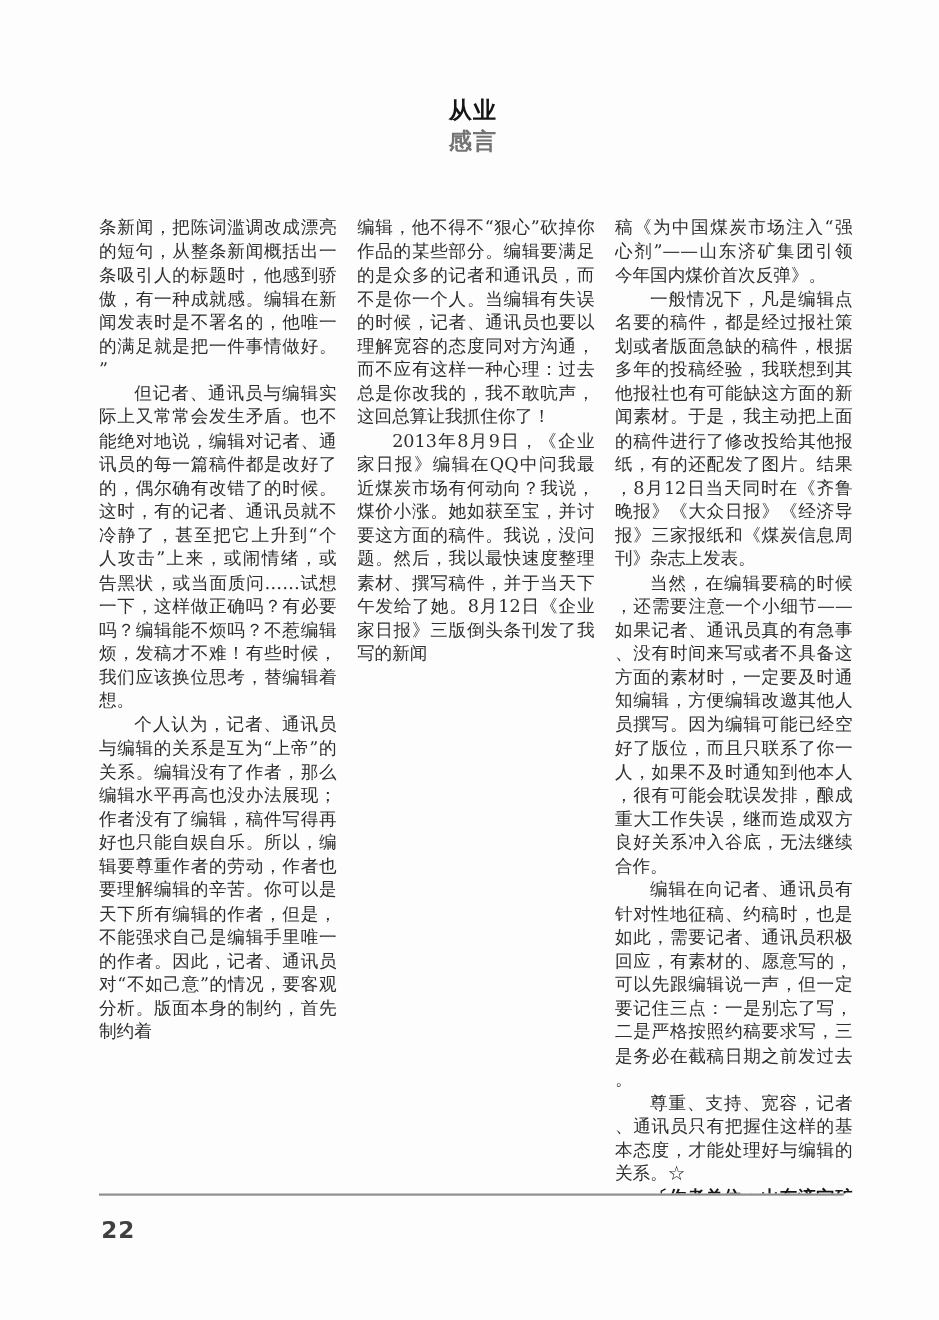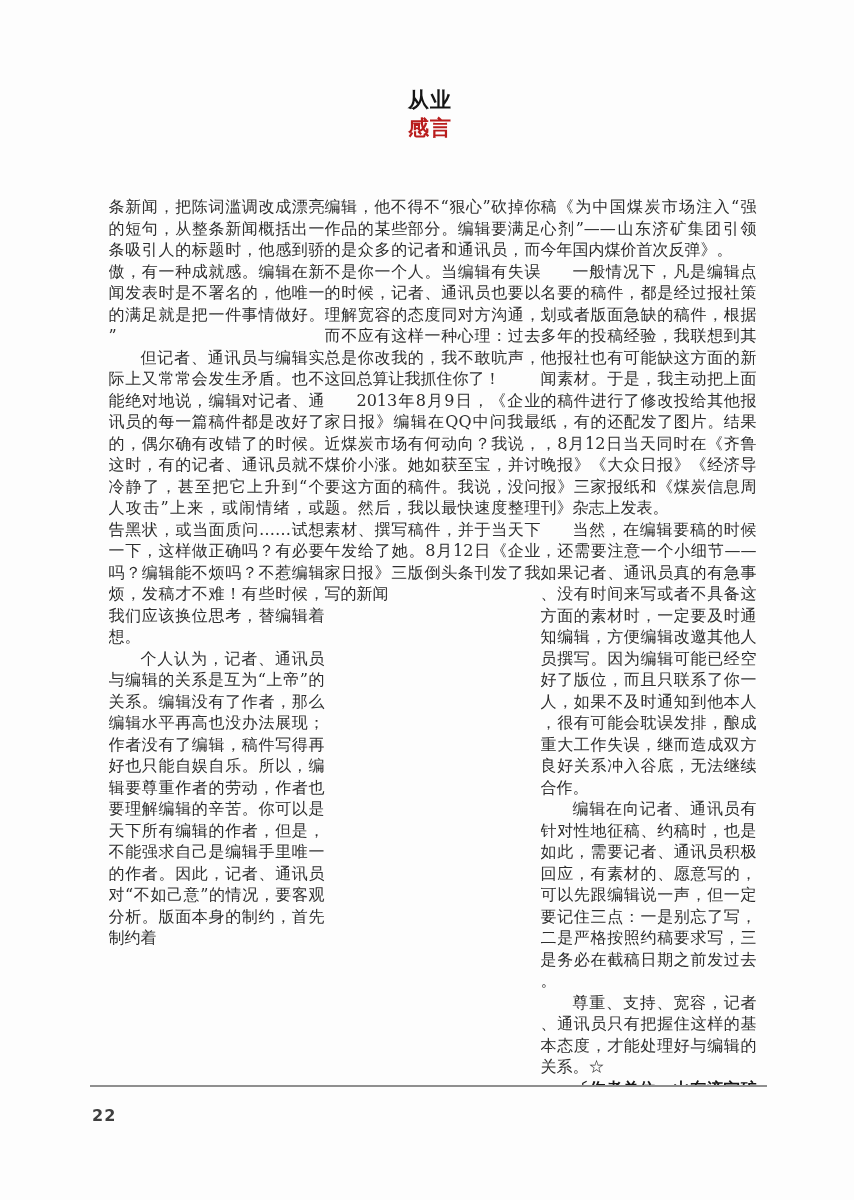--- a/index.html
+++ b/index.html
@@ -15,30 +15,30 @@
   .header{
     position:absolute;left:90px;right:84px;top:86px;
     display:flex;align-items:center;
     font-family:"DejaVu Sans","Liberation Sans",sans-serif;
     flex-direction:column;
   }
   .header .t-bold{
     font-size:21px;font-weight:bold;color:#151515;letter-spacing:1px;
   }
   .header .t-light{
-    font-size:21px;font-weight:bold;color:#b91c1c;letter-spacing:1px;
+    font-size:21px;font-weight:bold;color:#737373;letter-spacing:1px;
   }
   .header .dots{
     flex:1;height:2px;margin-left:9px;align-self:flex-end;margin-bottom:4px;
     background-image:repeating-linear-gradient(to right,#a9a9a9 0 1px,transparent 1px 4px);
   }
   
   .columns{
     position:absolute;left:90px;top:196px;width:685px;height:889px;
-    display:flex;justify-content:center;
+    display:flex;justify-content:space-between;
   }
   .col{
     width:216px;height:889px;overflow:hidden;
     font-size:16px;line-height:21.5px;
     text-align:justify;
     word-break:break-all;line-break:anywhere;
   }
   .blk{margin:0;padding:0;}
   .blk.cont{text-indent:0;}
   .blk.para{text-indent:2em;}
@@ -53,21 +53,21 @@
     text-indent:2em;
   }
   
   .bottom-rule{
     position:absolute;left:90px;right:87px;top:1085px;height:2px;
     background:#8f8f8f;
   }
   .page-number{
     position:absolute;left:92px;top:1106px;
     font-family:"DejaVu Sans","Liberation Sans",sans-serif;
-    font-size:16px;font-weight:bold;color:#3f3f3f;letter-spacing:1px;
+    font-size:21px;font-weight:bold;color:#3f3f3f;letter-spacing:1px;
   }
 </style>
 </head>
 <body>
 
 <div class="header">
   <span class="t-bold">从业</span>
   <span class="t-light">感言</span>
   <div class="dots"></div>
 </div>

